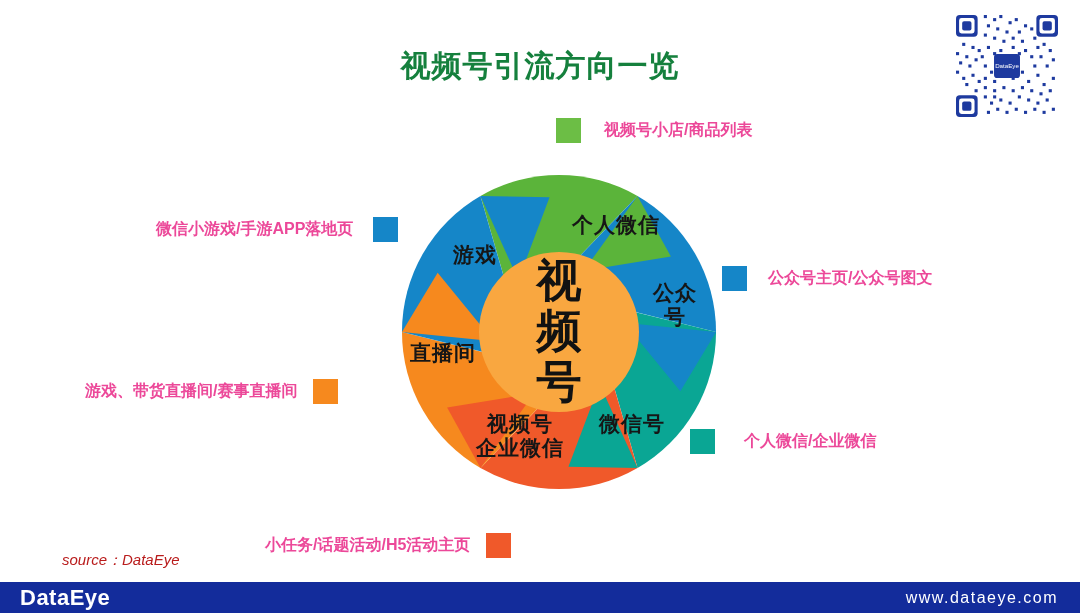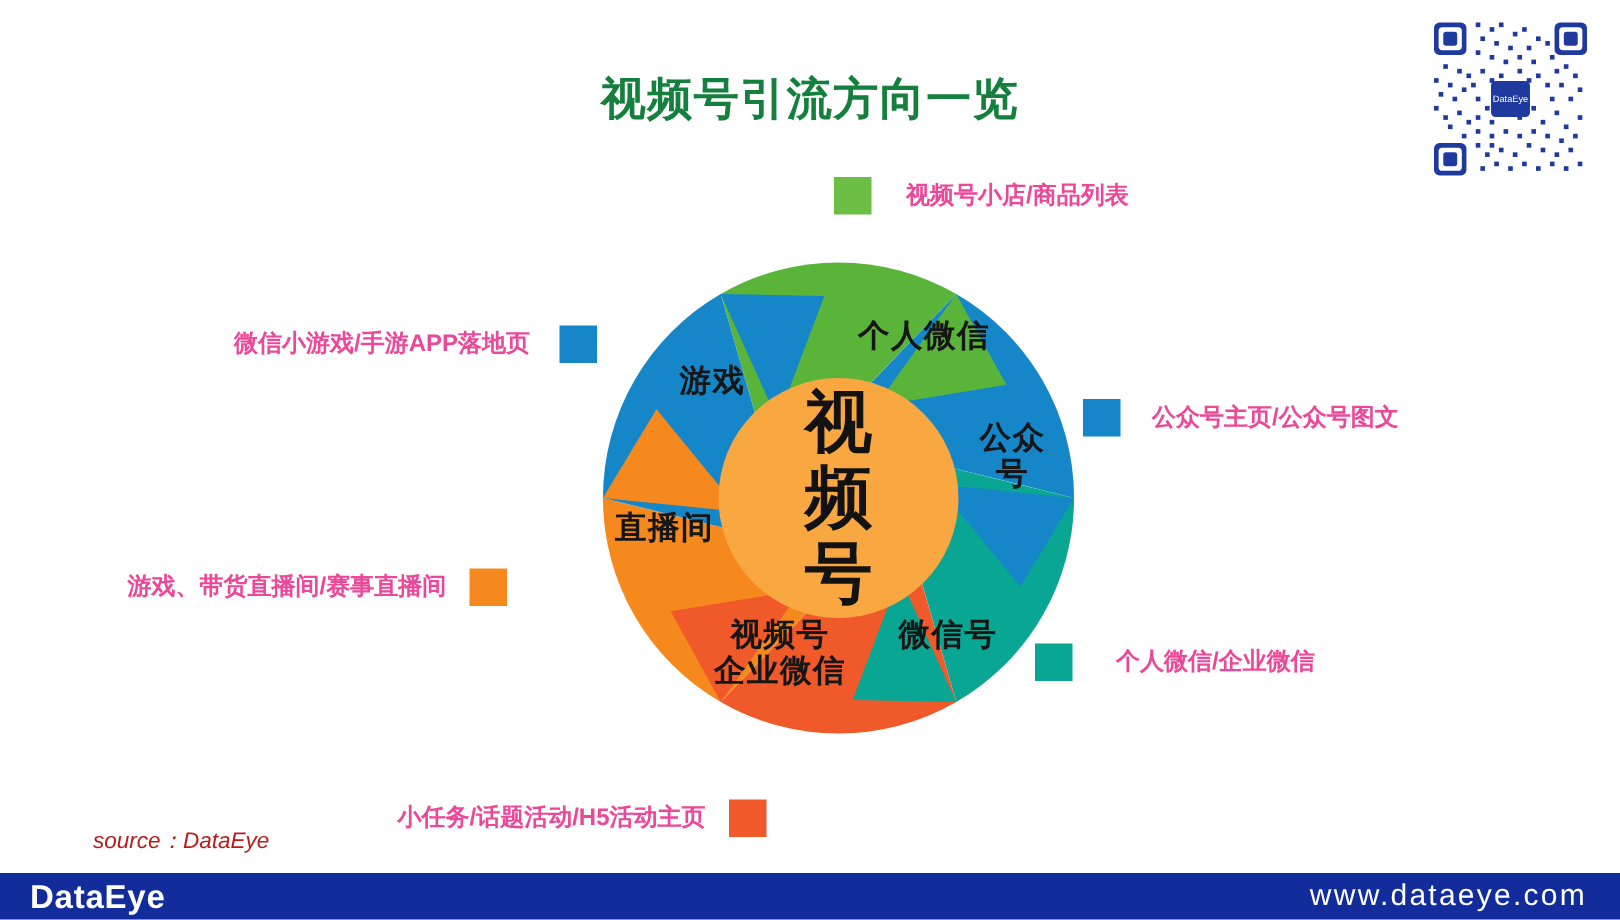--- a/index.html
+++ b/index.html
@@ -39,21 +39,21 @@
   .lg-ru{left:722px;top:266px;}   .lg-ru   .legend-label{margin-left:21px;text-align:center;}
   .lg-ll{left:85px;top:379px;}    .lg-ll   .swatch{margin-left:16px;}
   .lg-rl{left:690px;top:429px;}   .lg-rl   .legend-label{margin-left:29px;}
   .lg-bt{left:265px;top:533px;}   .lg-bt   .swatch{margin-left:16px;}
 
   
   .source{left:38px;top:551px;font-size:15px;font-style:italic;color:#b91c1c;margin-left:24px;}
   .footer{left:0;bottom:0;width:1080px;height:31px;background:#132C9B;
           display:flex;align-items:center;justify-content:space-between;}
   .footer-logo{margin-left:20px;color:#ffffff;font-size:22px;font-weight:800;letter-spacing:.5px;}
-  .footer-url{margin-right:22px;color:#ffffff;font-size:20px;letter-spacing:1.5px;}
+  .footer-url{margin-right:22px;color:#ffffff;font-size:16px;letter-spacing:1.5px;}
 </style>
 </head>
 <body>
 
 <div class="abs title">视频号引流方向一览</div>
 
 <div class="abs qr">
   <svg viewBox="0 0 33 33">
     <g fill="#1E3A9F">
 

